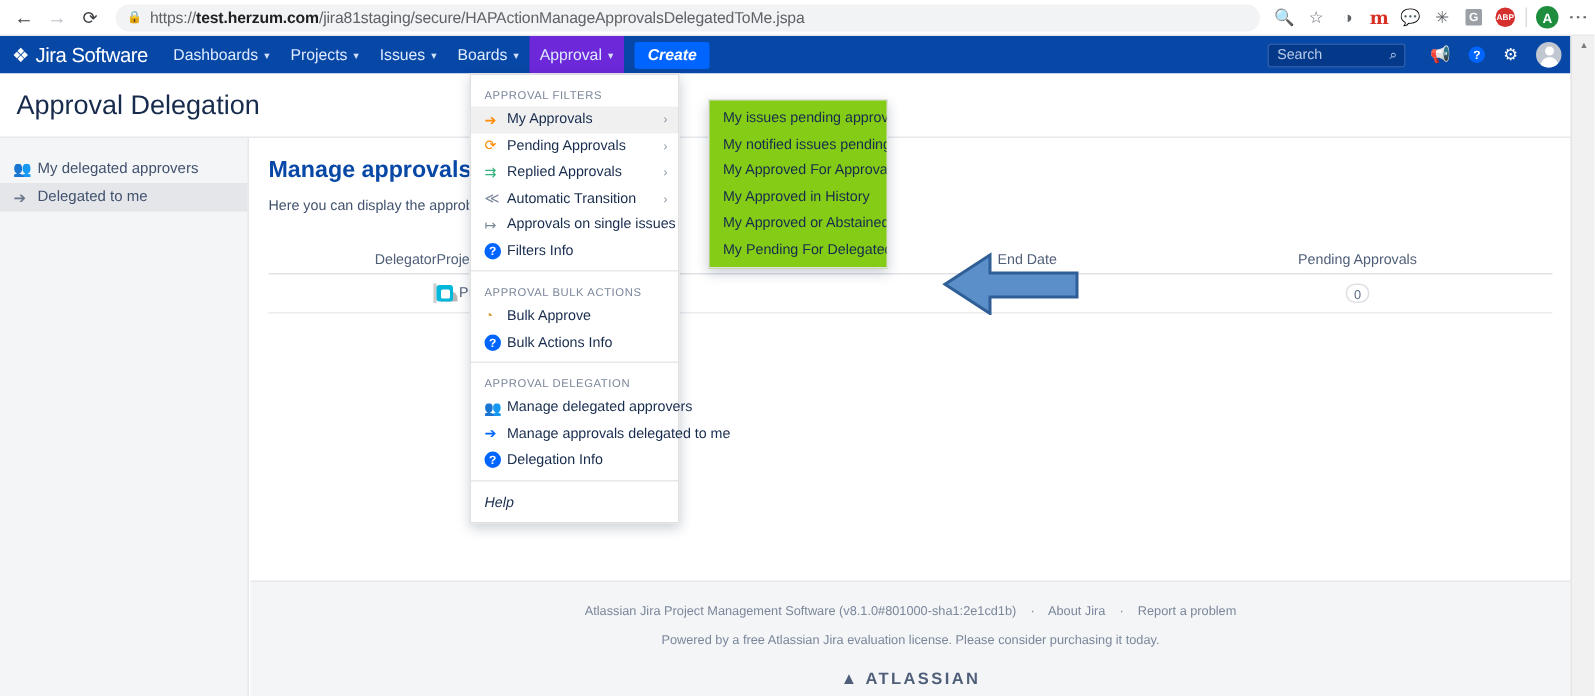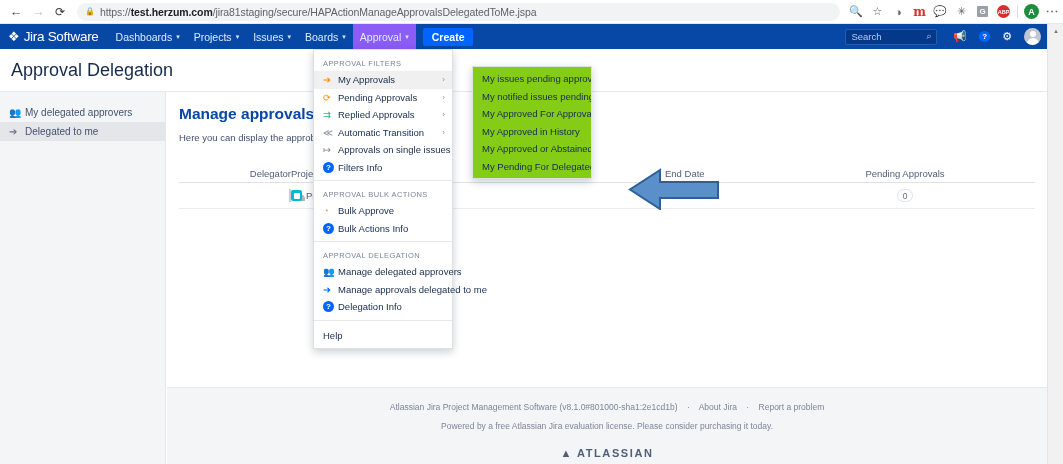--- a/index.html
+++ b/index.html
@@ -67,25 +67,25 @@
   .jira-logo {
     display: flex; align-items: center; color: #fff;
     margin-left: 8px; margin-right: 10px;
   }
   .jira-diamond { font-size: 13px; margin-right: 4px; }
   .jira-name { font-size: 13.5px; letter-spacing: -0.3px; }
   .nav-item {
     color: #deebff; font-size: 10.5px; padding: 0 7px; height: 25px;
     display: flex; align-items: center; white-space: nowrap;
   }
-  .nav-item.active { background: #8b5cf6; align-items: center; }
+  .nav-item.active { background: #6d28d9; align-items: center; }
   .caret { font-size: 7px; margin-left: 4px; opacity: .95; }
   .create-btn {
     background: #0065ff; color: #fff; font-size: 10.5px; font-weight: 700;
-    padding: 3px 9px; border-radius: 2px; margin-left: 7px;
+    padding: 3px 9px; border-radius: 2px; margin-left: 7px; font-style: italic;
   }
   .nav-right {
     margin-left: auto; display: flex; align-items: center;
     margin-right: 6px;
   }
   .searchbox {
     background: #04398a; border: 1px solid #2a5ba8; border-radius: 2px;
     width: 92px; height: 16px; display: flex; align-items: center;
     padding: 0 5px; margin-right: 10px;
   }
@@ -238,21 +238,21 @@
   .menu-ico {
     width: 15px; font-size: 9.5px; flex: none; display: flex;
     align-items: center;
   }
   .mi-label { flex: 1; white-space: nowrap; }
   .mi-arrow { font-size: 8px; color: #8993a4; }
   .menu-divider {
     height: 1px; background: #e8e8e8; margin: 4px 0;
   }
   .help-item {
-    font-size: 9.5px; color: #172b4d; padding: 5px 0 3px 9px;
+    font-size: 9.5px; color: #172b4d; padding: 5px 0 3px 9px; font-style: italic;
   }
   .ico-orange { color: #ff8b00; }
   .ico-green  { color: #36b37e; }
   .ico-grey   { color: #7a869a; }
   .ico-blue   { color: #0065ff; }
   .ico-tan    { color: #d9a441; }
   .q-ico {
     width: 11px; height: 11px; border-radius: 50%; background: #0065ff;
     color: #fff; font-size: 8px; font-weight: 700;
     display: flex; align-items: center; justify-content: center;

